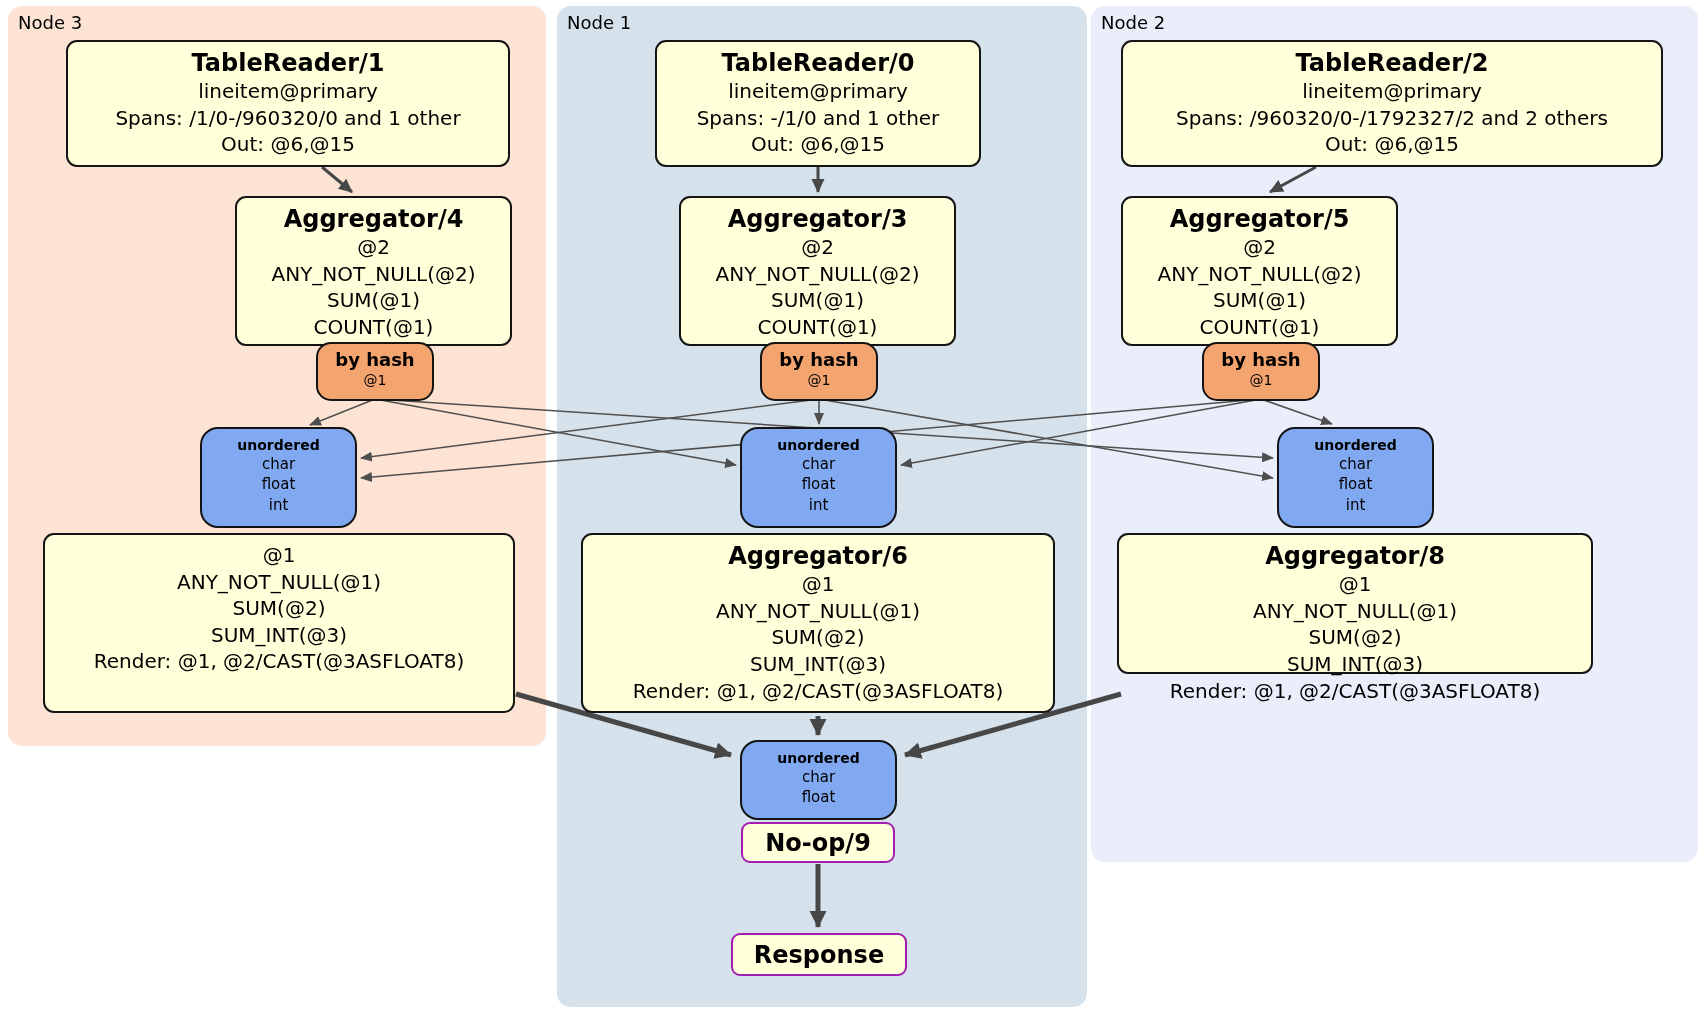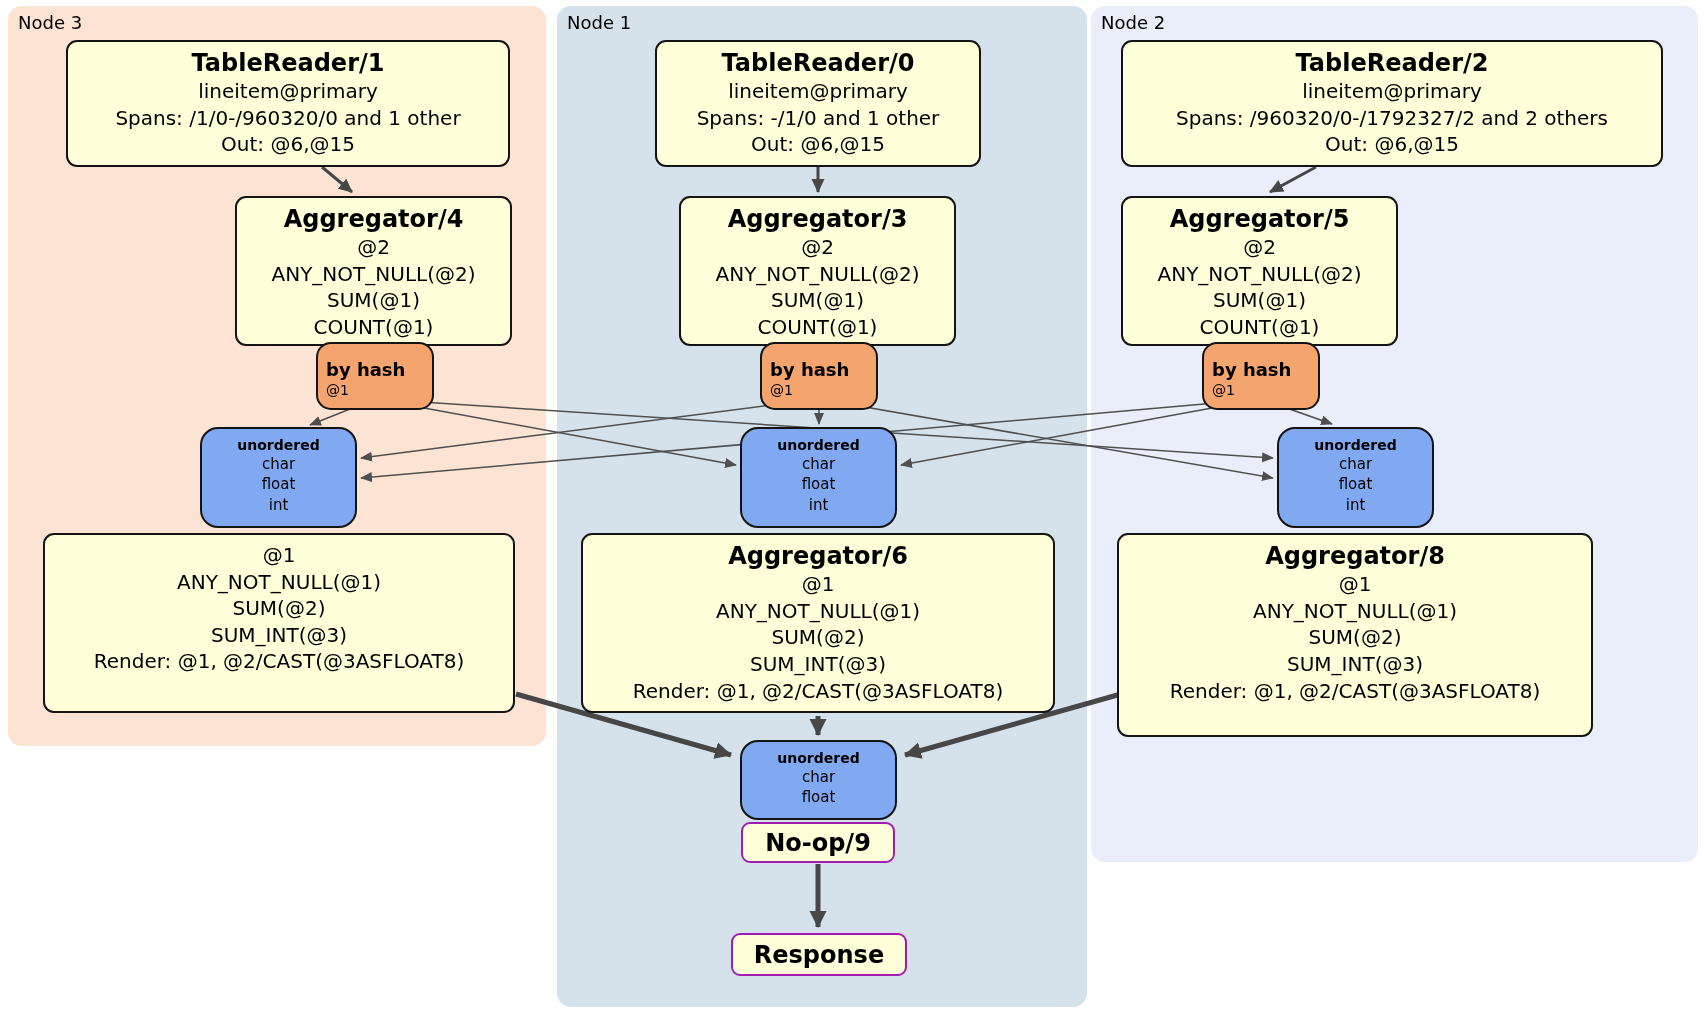--- a/index.html
+++ b/index.html
@@ -21,24 +21,24 @@
   .proc-line  { font-size:20px; line-height:1.33; white-space:nowrap; }
 
   #tr1  { left:66px;   top:40px;  width:444px; }
   #tr0  { left:655px;  top:40px;  width:326px; }
   #tr2  { left:1121px; top:40px;  width:542px; }
   #agg4 { left:235px;  top:196px; width:277px; height:150px; }
   #agg3 { left:679px;  top:196px; width:277px; height:150px; }
   #agg5 { left:1121px; top:196px; width:277px; height:150px; }
   #agg7 { left:43px;   top:533px; width:472px; height:180px; }
   #agg6 { left:581px;  top:533px; width:474px; height:180px; }
-  #agg8 { left:1117px; top:533px; width:476px; height:204px; }
+  #agg8 { left:1117px; top:533px; width:476px; height:141px; }
 
   .router { position:absolute; z-index:3; background:#f4a46e; border:2px solid #141414;
-            border-radius:15px; text-align:left; padding:15px 8px; width:118px; height:68px; }
+            border-radius:15px; text-align:center; padding:5px 8px; width:118px; height:59px; }
   .router-title { font-size:18px; font-weight:bold; line-height:1.2; }
   .router-key   { font-size:14px; line-height:1.4; }
   #router-l { left:316px;  top:342px; }
   #router-c { left:760px;  top:342px; }
   #router-r { left:1202px; top:342px; }
 
   .sync { position:absolute; z-index:2; background:#81a9f1; border:2px solid #141414;
           border-radius:18px; text-align:center; padding:8px 6px; width:157px; }
   .sync-title { font-size:14px; font-weight:bold; line-height:1.2; }
   .sync-line  { font-size:15px; line-height:1.38; }

